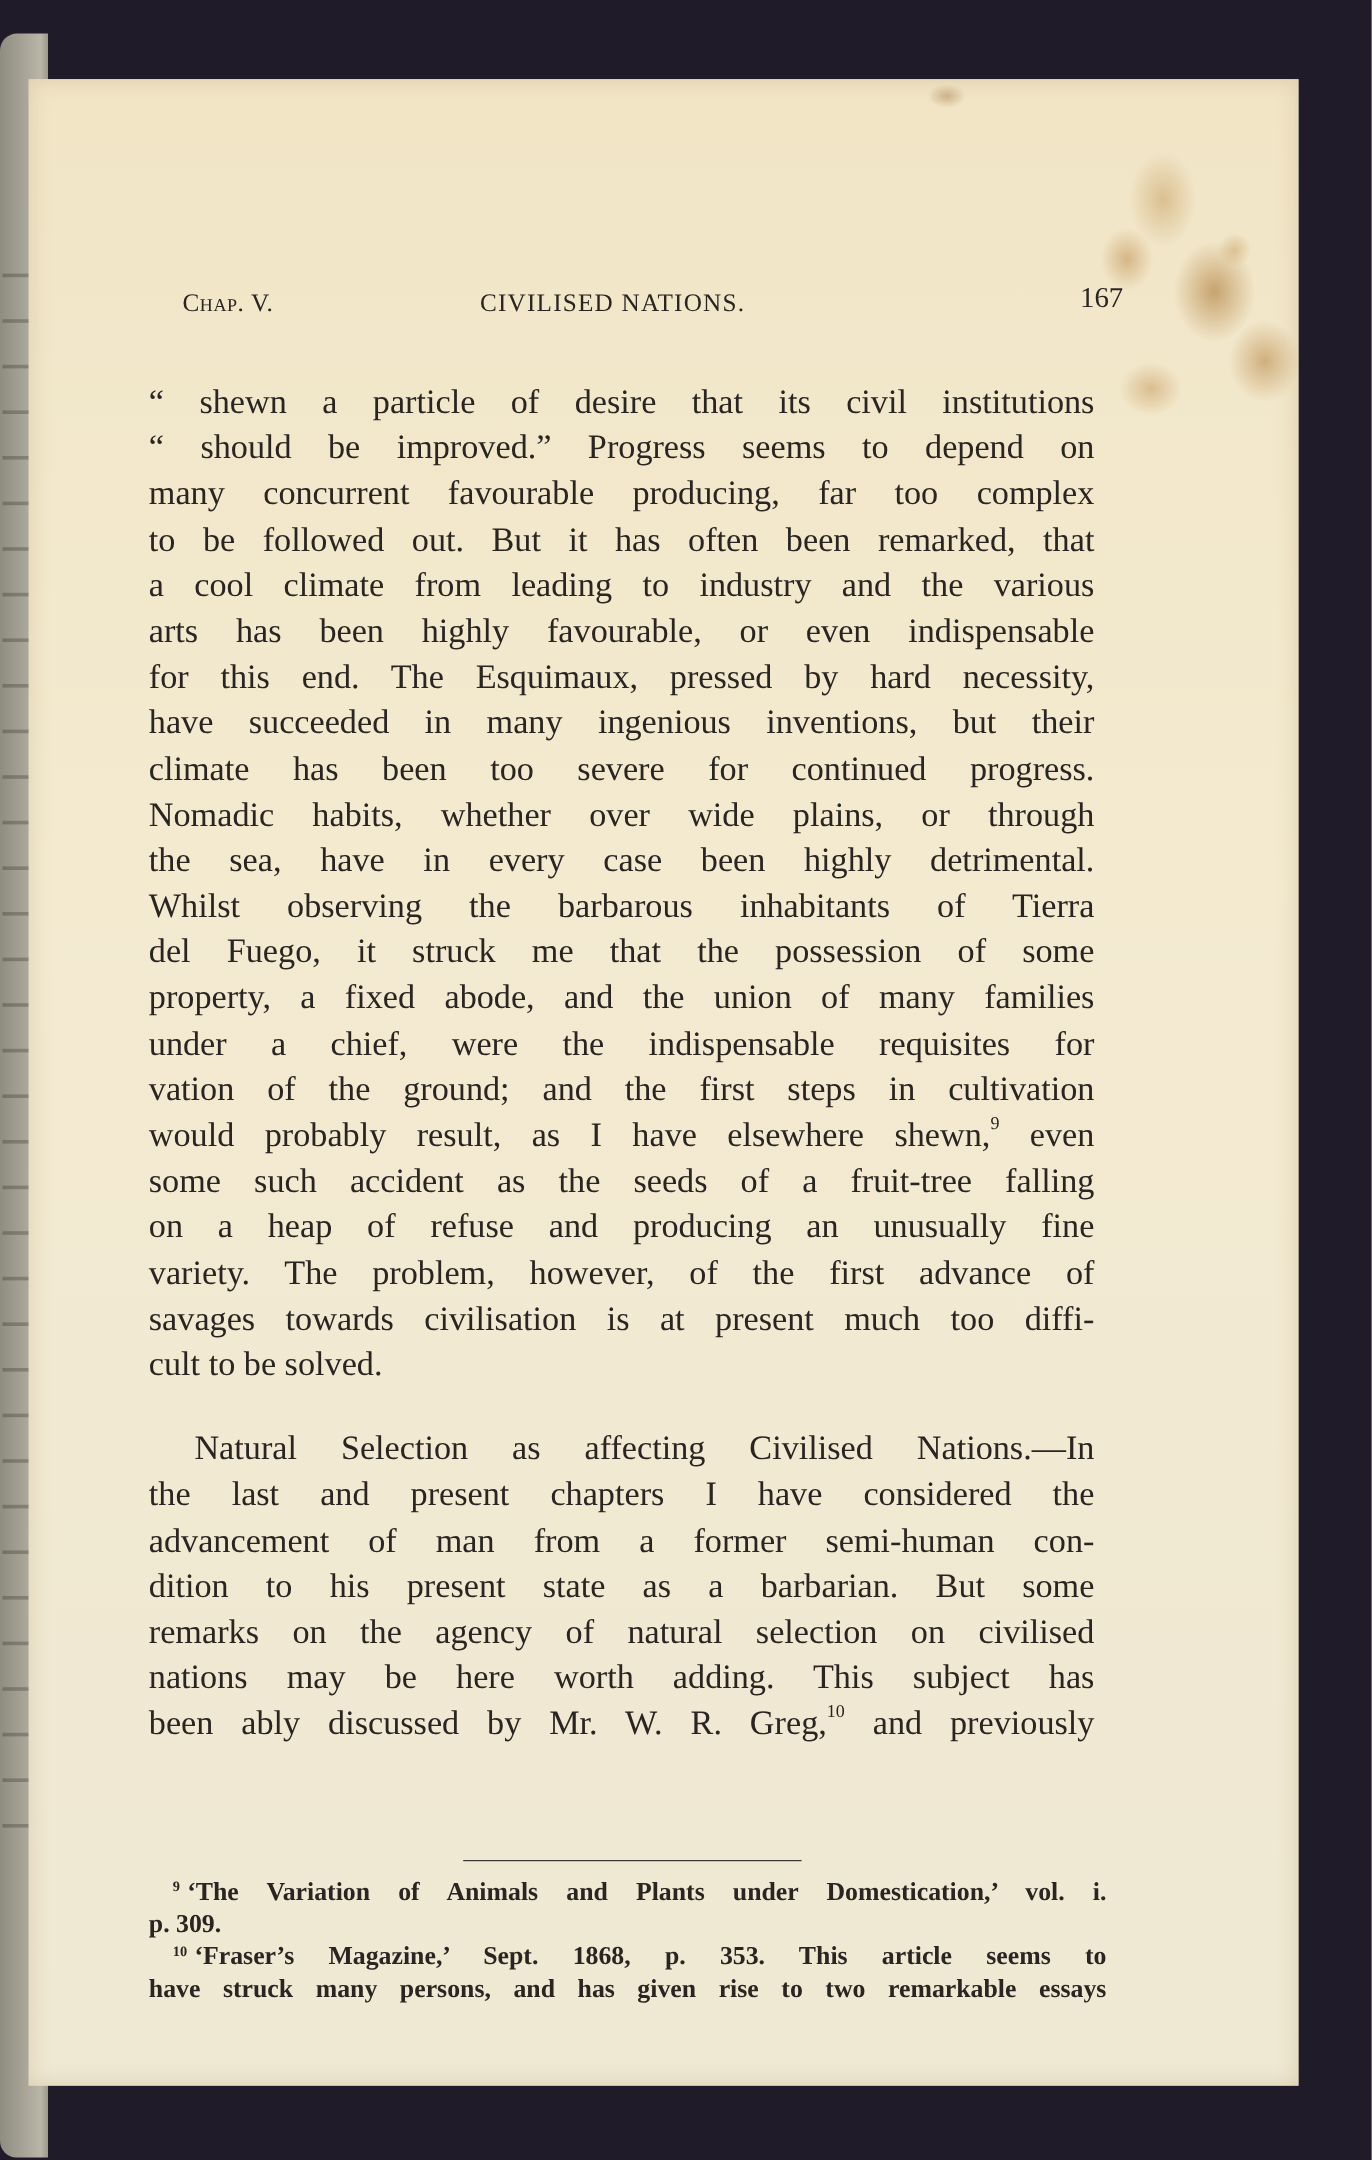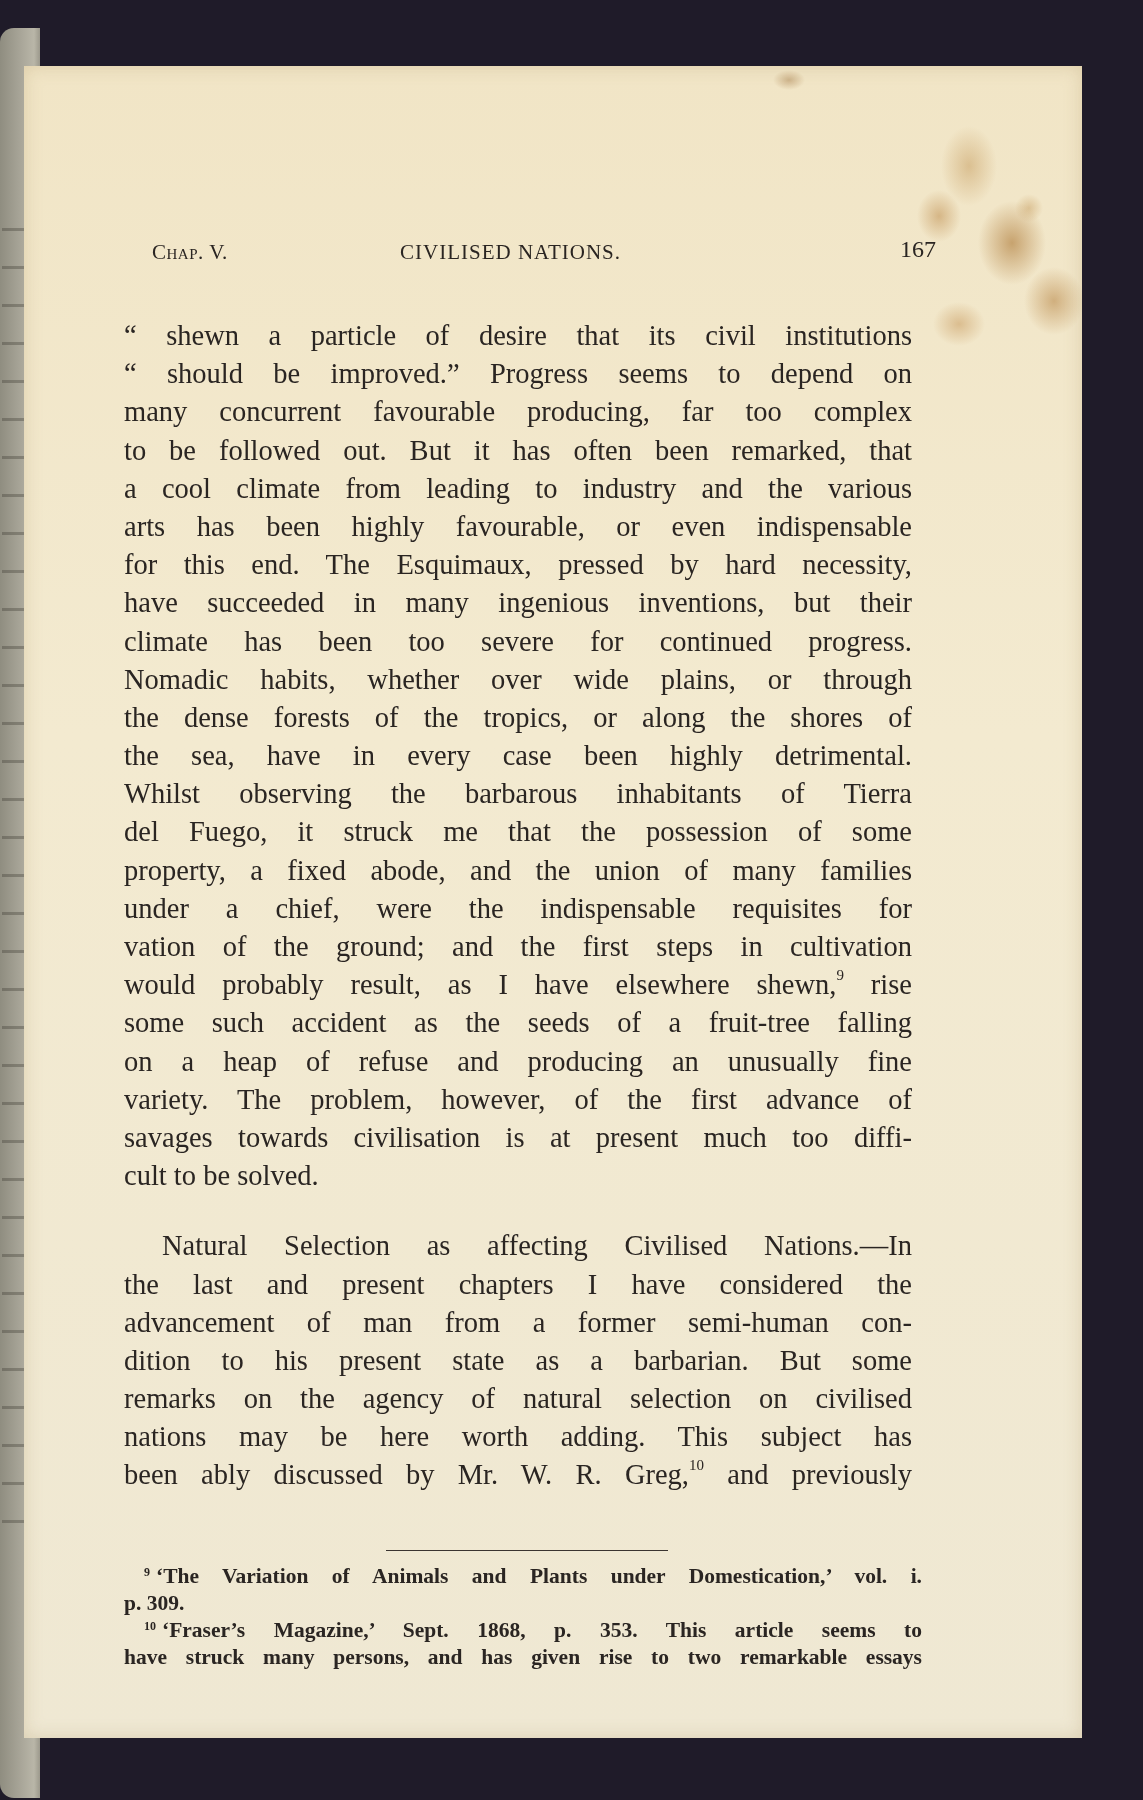--- a/index.html
+++ b/index.html
@@ -123,28 +123,27 @@
     <span class="line">“ shewn a particle of desire that its civil institutions</span>
     <span class="line">“ should be improved.”  Progress seems to depend on</span>
     <span class="line">many concurrent favourable producing, far too complex</span>
     <span class="line">to be followed out.  But it has often been remarked, that</span>
     <span class="line">a cool climate from leading to industry and the various</span>
     <span class="line">arts has been highly favourable, or even indispensable</span>
     <span class="line">for this end.  The Esquimaux, pressed by hard necessity,</span>
     <span class="line">have succeeded in many ingenious inventions, but their</span>
     <span class="line">climate has been too severe for continued progress.</span>
     <span class="line">Nomadic habits, whether over wide plains, or through</span>
-    <span class="line">the dense forests of the tropics, or along the shores of</span>
     <span class="line">the sea, have in every case been highly detrimental.</span>
     <span class="line">Whilst observing the barbarous inhabitants of Tierra</span>
     <span class="line">del Fuego, it struck me that the possession of some</span>
     <span class="line">property, a fixed abode, and the union of many families</span>
     <span class="line">under a chief, were the indispensable requisites for</span>
     <span class="line">vation of the ground; and the first steps in cultivation</span>
-    <span class="line"><span>would probably result, as I have elsewhere shewn,</span><sup>9</sup><span> rise</span></span>
+    <span class="line"><span>would probably result, as I have elsewhere shewn,</span><sup>9</sup><span> even</span></span>
     <span class="line">some such accident as the seeds of a fruit-tree falling</span>
     <span class="line">on a heap of refuse and producing an unusually fine</span>
     <span class="line">variety.  The problem, however, of the first advance of</span>
     <span class="line">savages towards civilisation is at present much too diffi-</span>
     <span class="line last">cult to be solved.</span>
 
     <span class="gap"></span>
 
     <span class="line indent"><span class="it">Natural Selection as affecting Civilised Nations.</span><span>—In</span></span>
     <span class="line">the last and present chapters I have considered the</span>

